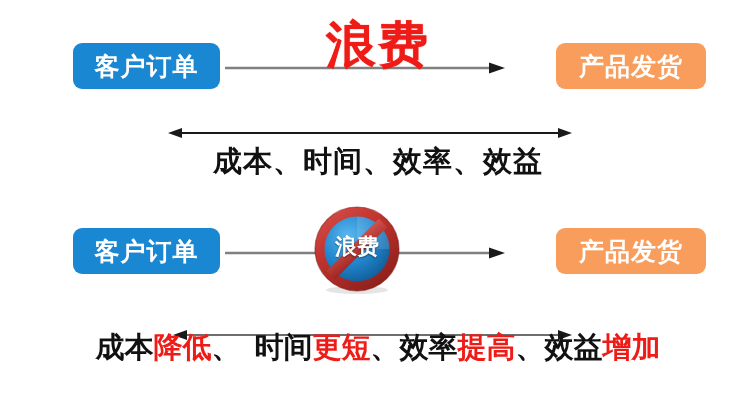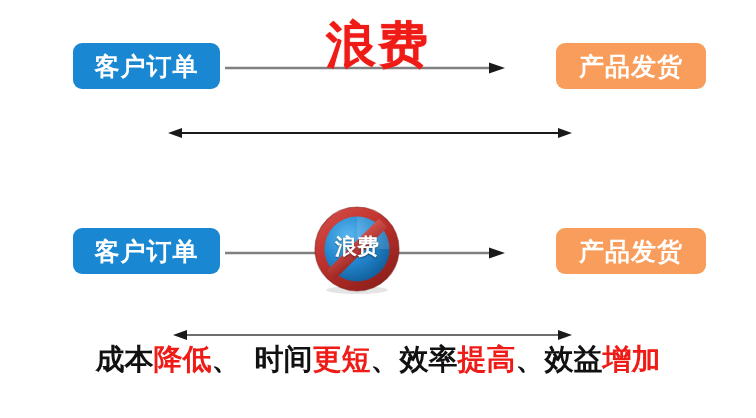--- a/index.html
+++ b/index.html
@@ -114,21 +114,21 @@
   #caption-top {
     left: 0;
     top: 142px;
     width: 756px;
     text-align: center;
     font-size: 29px;
     letter-spacing: 1px;
   }
   #caption-bottom {
     left: 0;
-    top: 340px;
+    top: 328px;
     width: 756px;
     text-align: center;
     font-size: 29px;
     letter-spacing: 0px;
   }
   #caption-bottom .hl { color: #ee1b16; }
   #caption-bottom .gap { display: inline-block; width: 14px; }
 </style>
 </head>
 <body>
@@ -153,20 +153,21 @@
   </div>
 
   <div class="measure" id="measure-top">
     <svg width="404" height="12" viewBox="0 0 404 12">
       <line x1="8" y1="6" x2="396" y2="6" stroke="#1a1a1a" stroke-width="2"></line>
       <polygon points="0,6 14,1 14,11" fill="#1a1a1a"></polygon>
       <polygon points="404,6 390,1 390,11" fill="#1a1a1a"></polygon>
     </svg>
   </div>
 
+  <div class="caption" id="caption-top">成本、时间、效率、效益</div>
 
   <div class="pill pill-blue" id="order-box-bottom">
     <span>客户订单</span>
   </div>
 
   <div class="conn" id="conn-bottom">
     <svg width="280" height="14" viewBox="0 0 280 14">
       <line x1="0" y1="7" x2="268" y2="7" stroke="#808080" stroke-width="2.6"></line>
       <polygon points="280,7 264,1.5 264,12.5" fill="#1a1a1a"></polygon>
     </svg>

